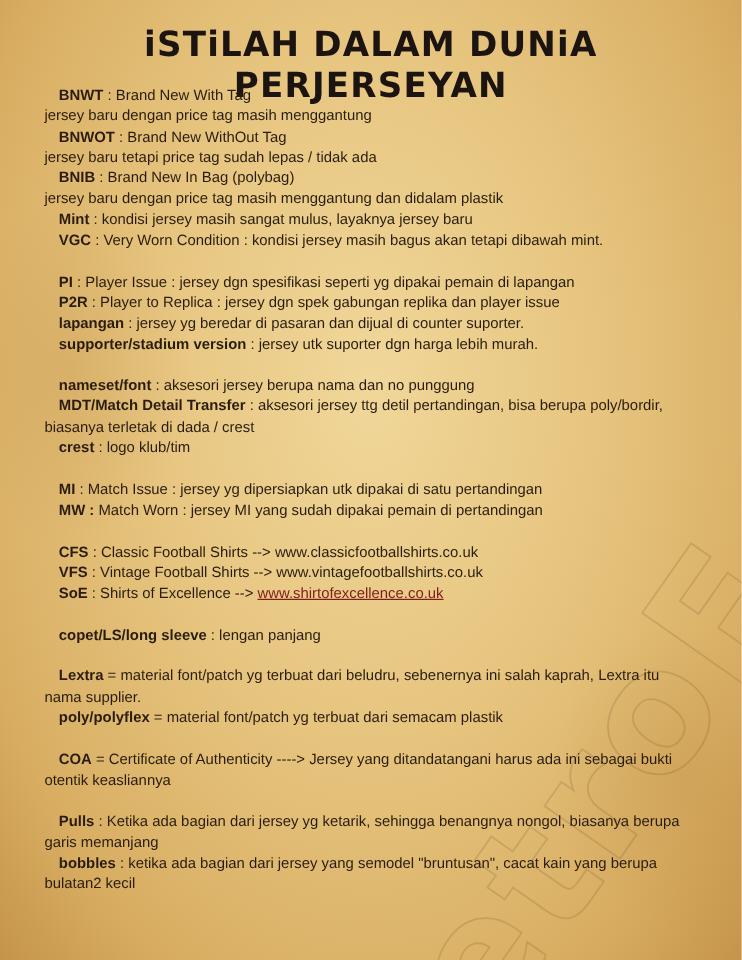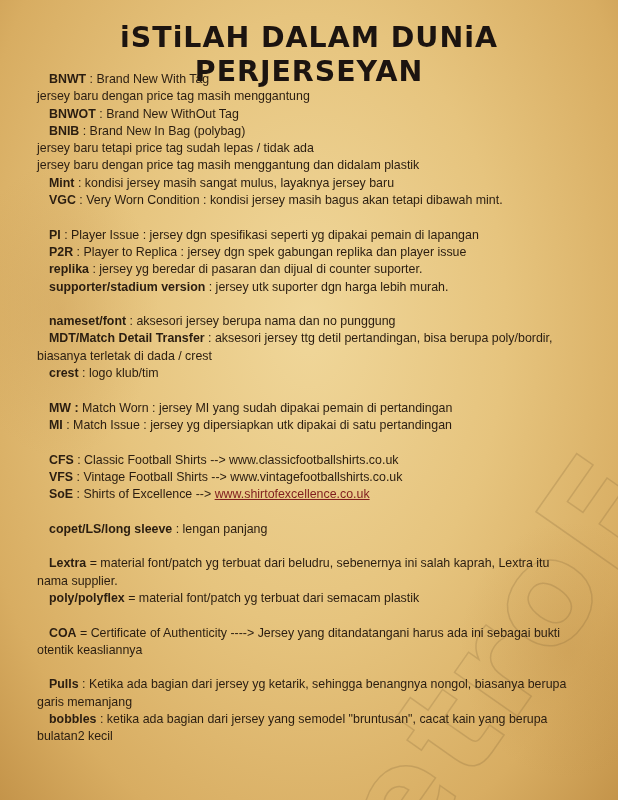--- a/index.html
+++ b/index.html
@@ -38,44 +38,44 @@
 <div class="stain2"></div>
 <div class="watermark">RetroFootball</div>
 
 <h1 class="title" style="margin:0;">iSTiLAH DALAM DUNiA PERJERSEYAN</h1>
 
 <div class="content" id="content">
     <div>
       <div class="line"><span class="term">BNWT</span><span> : Brand New With Tag</span></div>
       <div class="line"><span>jersey baru dengan price tag masih menggantung</span></div>
       <div class="line"><span class="term">BNWOT</span><span> : Brand New WithOut Tag</span></div>
+      <div class="line"><span>jersey baru tetapi price tag sudah lepas / tidak ada</span></div>
       <div class="line"><span class="term">BNIB</span><span> : Brand New In Bag (polybag)</span></div>
-      <div class="line"><span>jersey baru tetapi price tag sudah lepas / tidak ada</span></div>
       <div class="line"><span>jersey baru dengan price tag masih menggantung dan didalam plastik</span></div>
       <div class="line"><span class="term">Mint</span><span> : kondisi jersey masih sangat mulus, layaknya jersey baru</span></div>
       <div class="line"><span class="term">VGC</span><span> : Very Worn Condition : kondisi jersey masih bagus akan tetapi dibawah mint.</span></div>
     </div>
     <div class="gap"></div>
     <div>
       <div class="line"><span class="term">PI</span><span> : Player Issue : jersey dgn spesifikasi seperti yg dipakai pemain di lapangan</span></div>
       <div class="line"><span class="term">P2R</span><span> : Player to Replica : jersey dgn spek gabungan replika dan player issue</span></div>
-      <div class="line"><span class="term">replika</span><span> : jersey yg beredar di pasaran dan dijual di counter suporter.</span></div>
+      <div class="line"><span class="term">lapangan</span><span> : jersey yg beredar di pasaran dan dijual di counter suporter.</span></div>
       <div class="line"><span class="term">supporter/stadium version</span><span> : jersey utk suporter dgn harga lebih murah.</span></div>
     </div>
     <div class="gap"></div>
     <div>
       <div class="line"><span class="term">nameset/font</span><span> : aksesori jersey berupa nama dan no punggung</span></div>
       <div class="line"><span class="term">MDT/Match Detail Transfer</span><span> : aksesori jersey ttg detil pertandingan, bisa berupa poly/bordir,</span></div>
       <div class="line"><span>biasanya terletak di dada / crest</span></div>
       <div class="line"><span class="term">crest</span><span> : logo klub/tim</span></div>
     </div>
     <div class="gap"></div>
     <div>
+      <div class="line"><span class="term">MI</span><span> : Match Issue : jersey yg dipersiapkan utk dipakai di satu pertandingan</span></div>
       <div class="line"><span class="term">MW :</span><span> Match Worn : jersey MI yang sudah dipakai pemain di pertandingan</span></div>
-      <div class="line"><span class="term">MI</span><span> : Match Issue : jersey yg dipersiapkan utk dipakai di satu pertandingan</span></div>
     </div>
     <div class="gap"></div>
     <div>
       <div class="line"><span class="term">CFS</span><span> : Classic Football Shirts --&gt; www.classicfootballshirts.co.uk</span></div>
       <div class="line"><span class="term">VFS</span><span> : Vintage Football Shirts --&gt; www.vintagefootballshirts.co.uk</span></div>
       <div class="line"><span class="term">SoE</span><span> : Shirts of Excellence --&gt; </span><a class="link">www.shirtofexcellence.co.uk</a></div>
     </div>
     <div class="gap"></div>
     <div>
       <div class="line"><span class="term">copet/LS/long sleeve</span><span> : lengan panjang</span></div>

